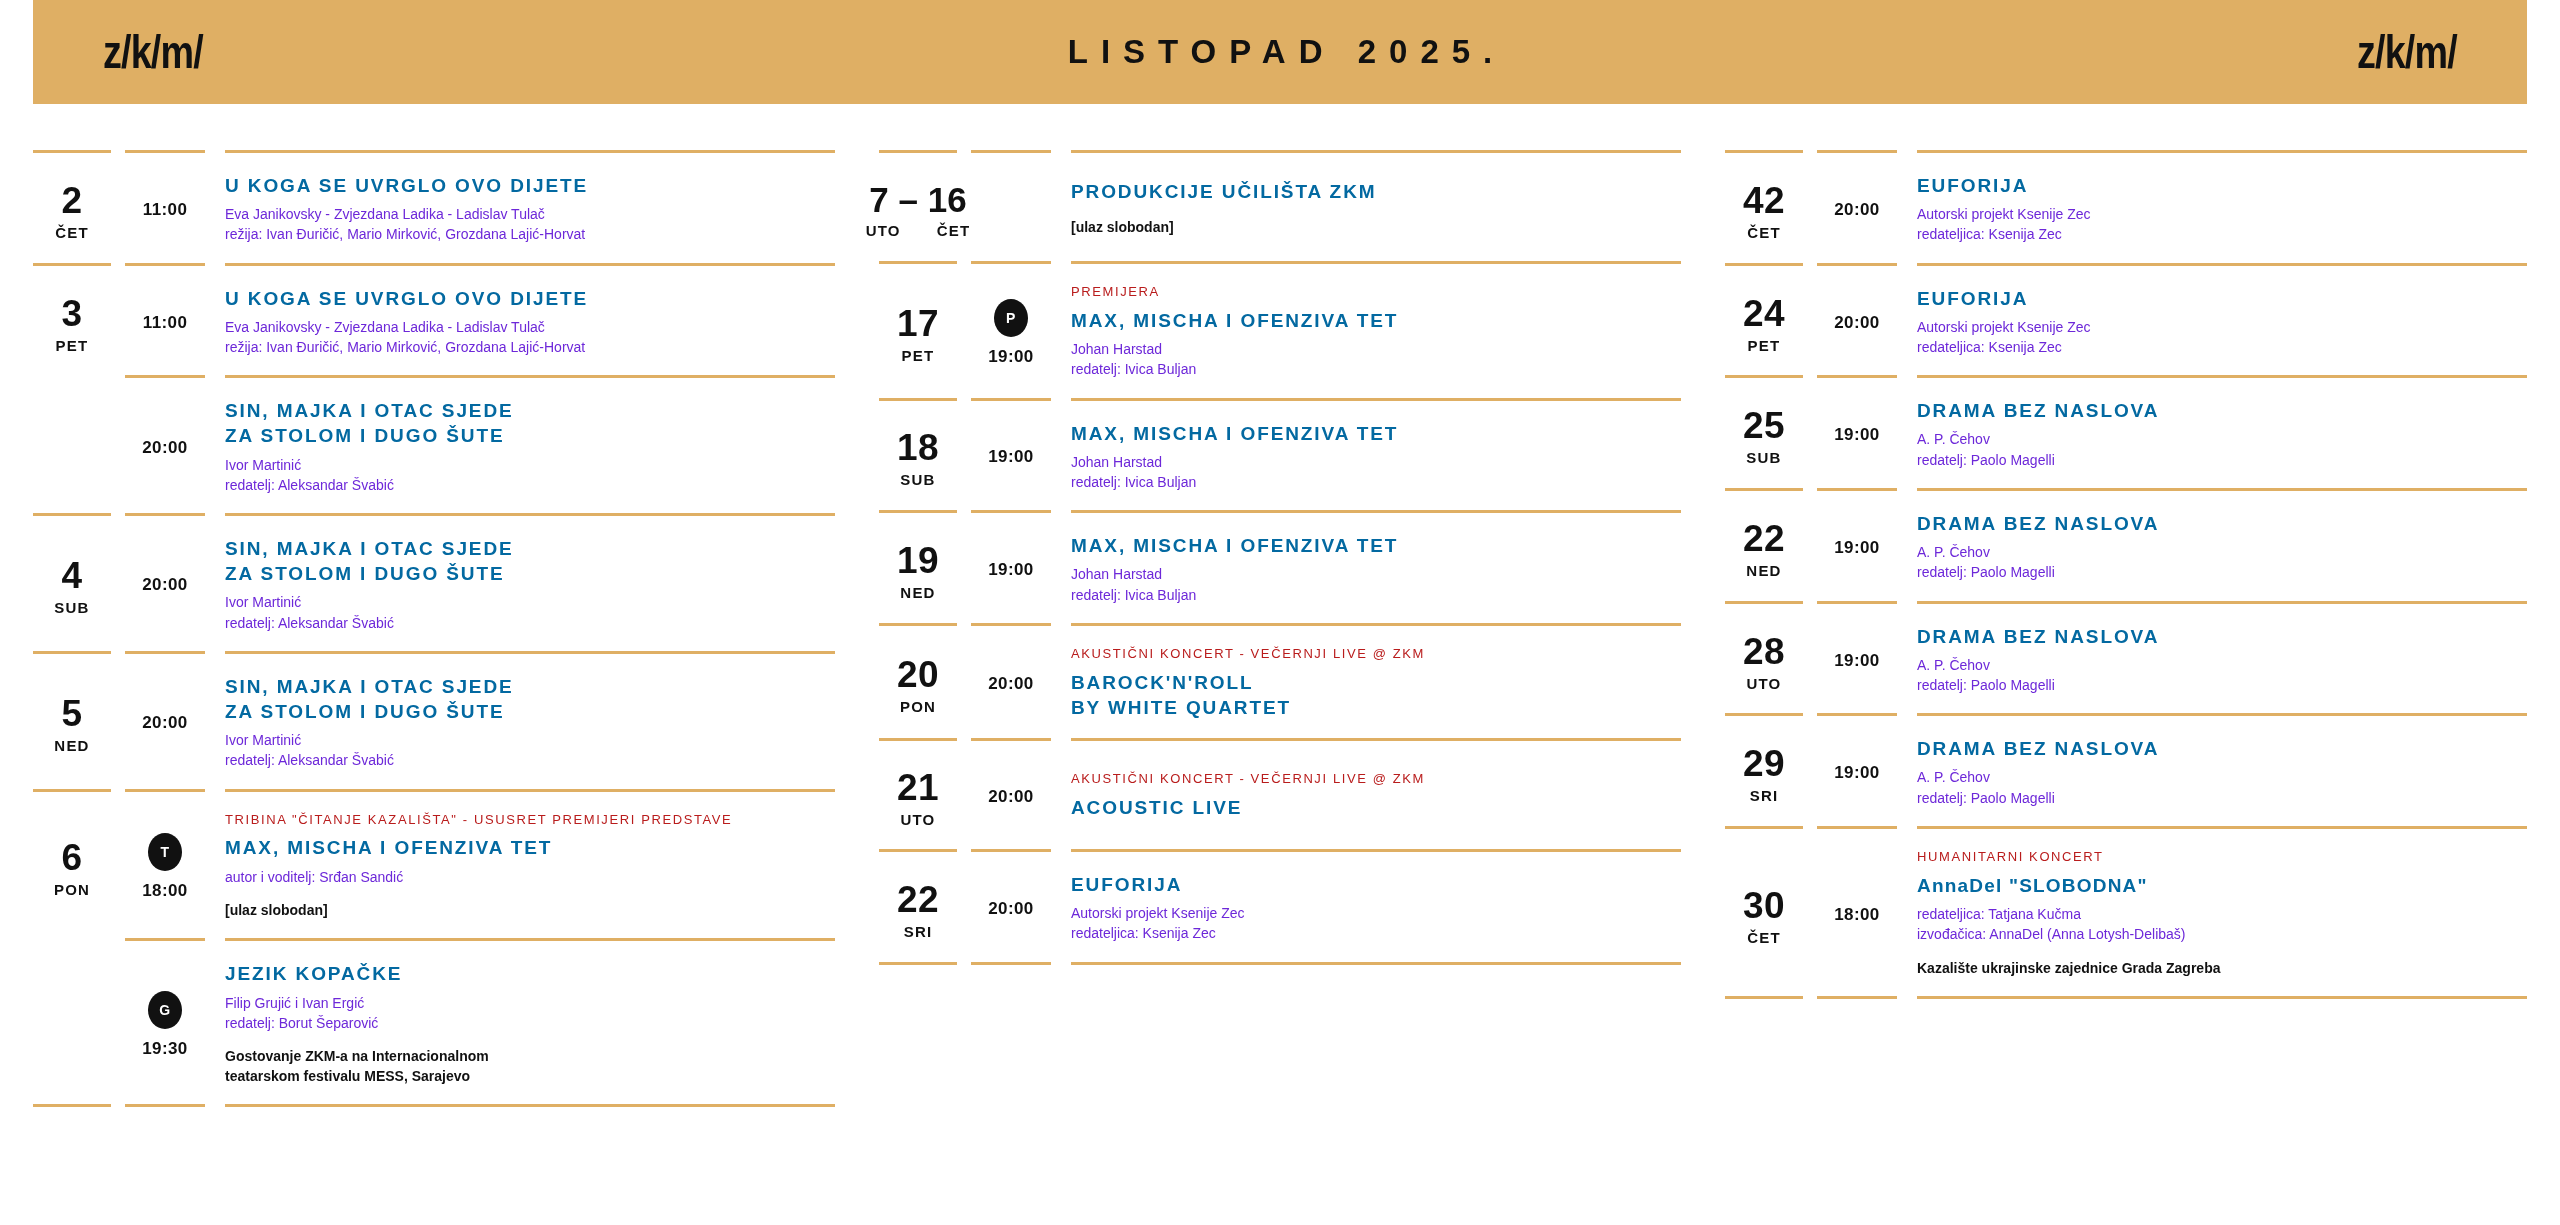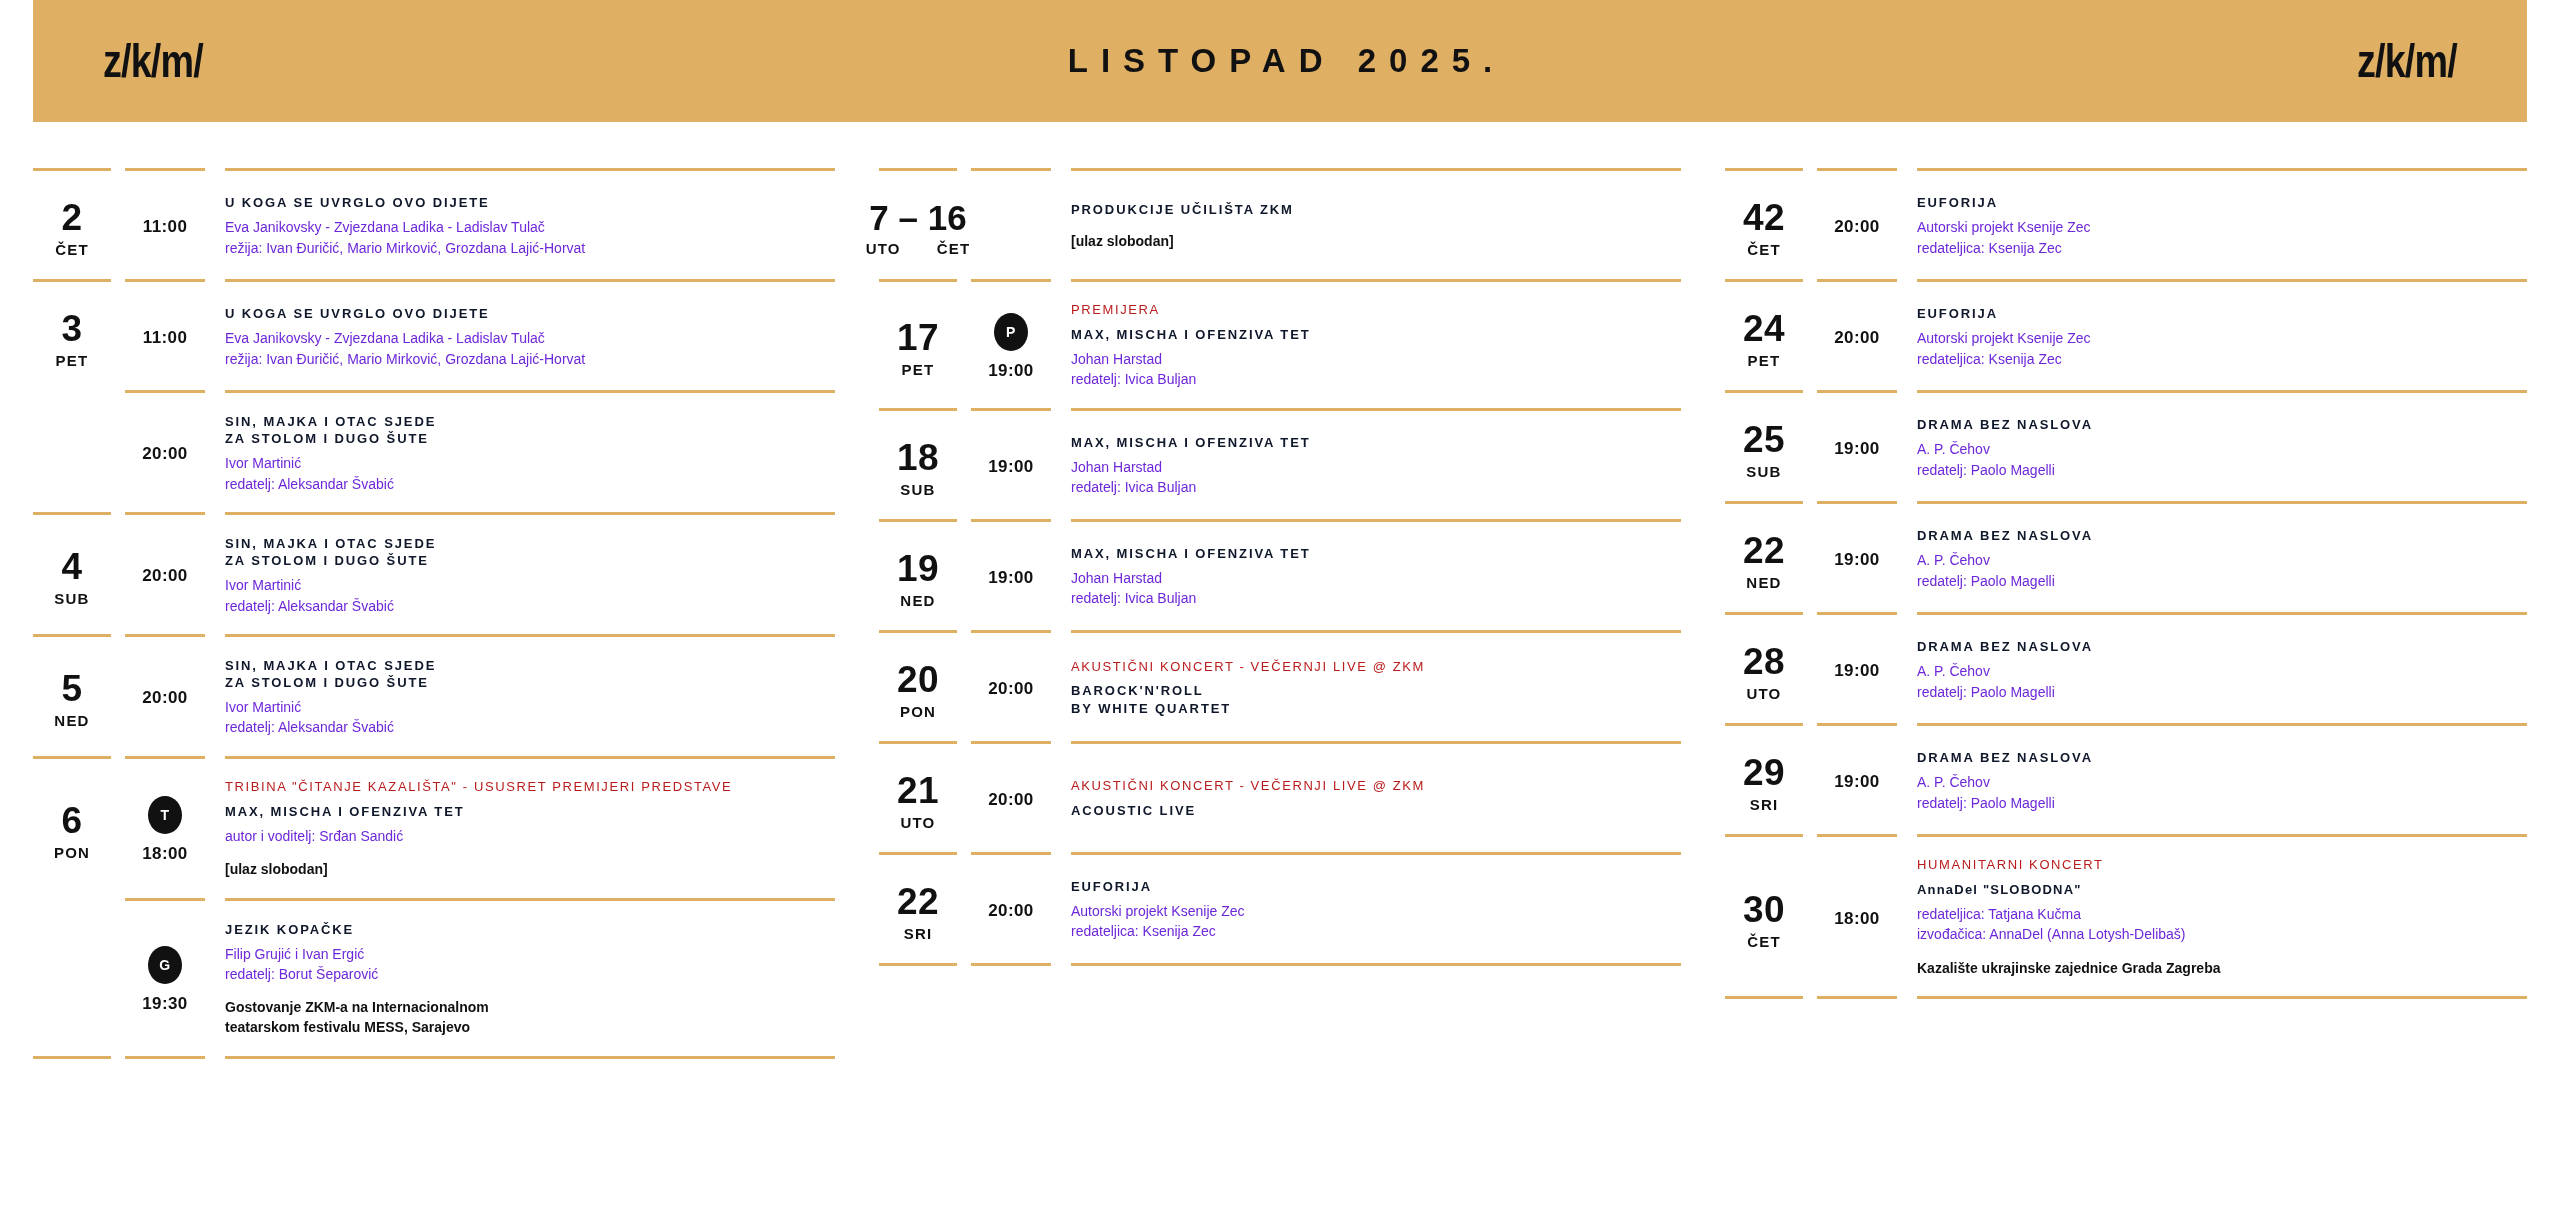--- a/index.html
+++ b/index.html
@@ -8,21 +8,21 @@
     height: 1225px;
     background: #ffffff;
     font-family: "Liberation Sans", sans-serif;
     overflow: hidden;
   }
 
   
   .header-band {
     position: relative;
     margin: 0 33px 0 33px;
-    height: 122px;
+    height: 104px;
     background: #dfaf64;
     display: flex;
     align-items: center;
     justify-content: center;
   }
   .logo {
     position: absolute;
     font-size: 46px;
     font-weight: 700;
     color: #111;
@@ -162,23 +162,23 @@
   .ev-caption {
     font-size: 13px;
     font-weight: 400;
     color: #b91c1c;
     letter-spacing: 1.6px;
     text-transform: uppercase;
     line-height: 1.3;
     margin-bottom: 7px;
   }
   .ev-title {
-    font-size: 13px;
-    font-weight: 700;
-    color: #0f172a;
+    font-size: 19px;
+    font-weight: 700;
+    color: #0369a1;
     letter-spacing: 1.9px;
     line-height: 1.32;
     text-transform: uppercase;
   }
   .ev-title.mixed { text-transform: none; letter-spacing: 1.2px; }
   .ev-sub {
     font-size: 14px;
     font-weight: 400;
     color: #6d28d9;
     line-height: 1.45;

